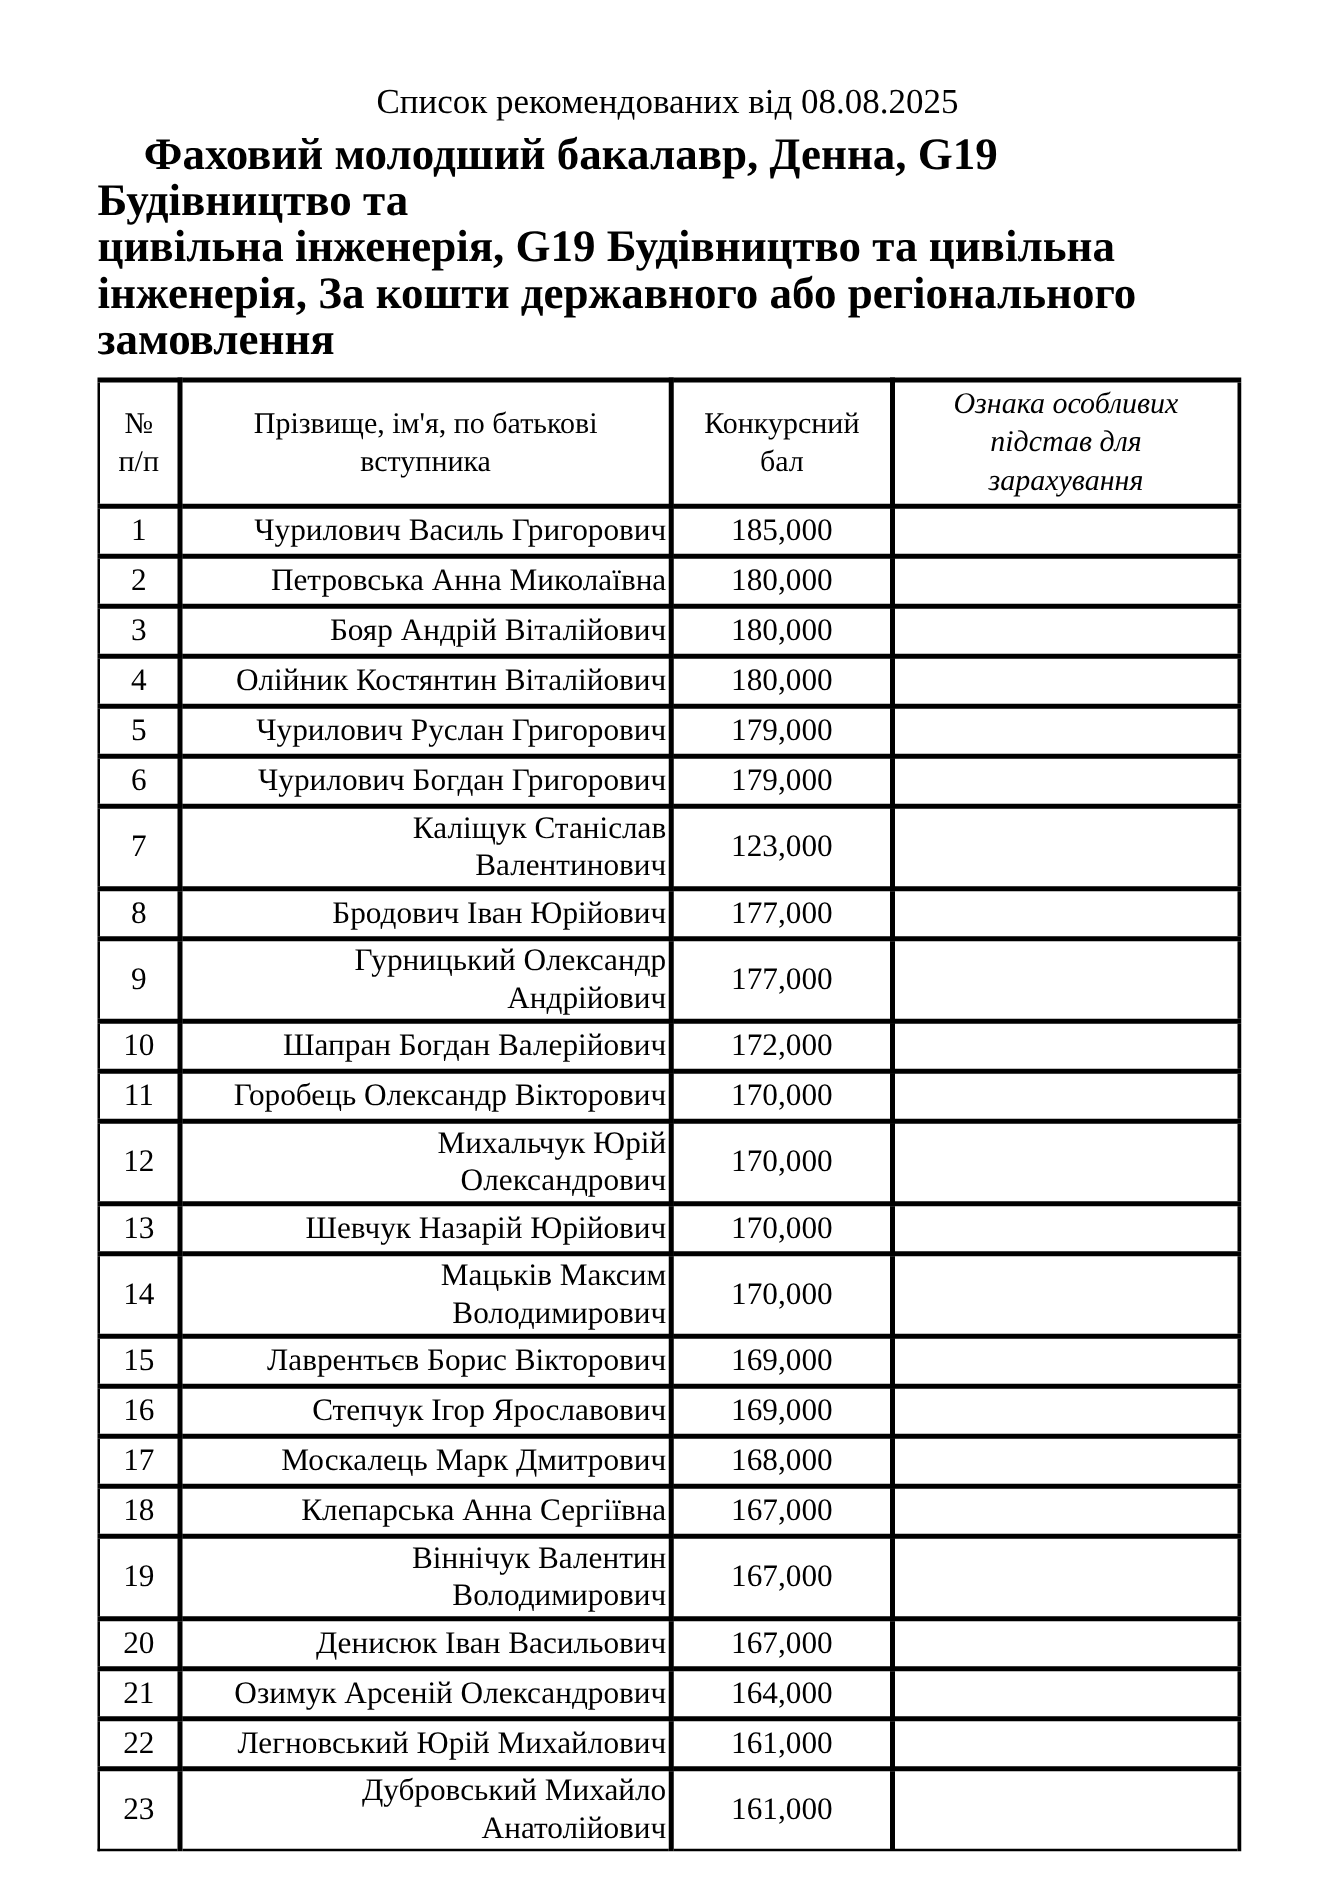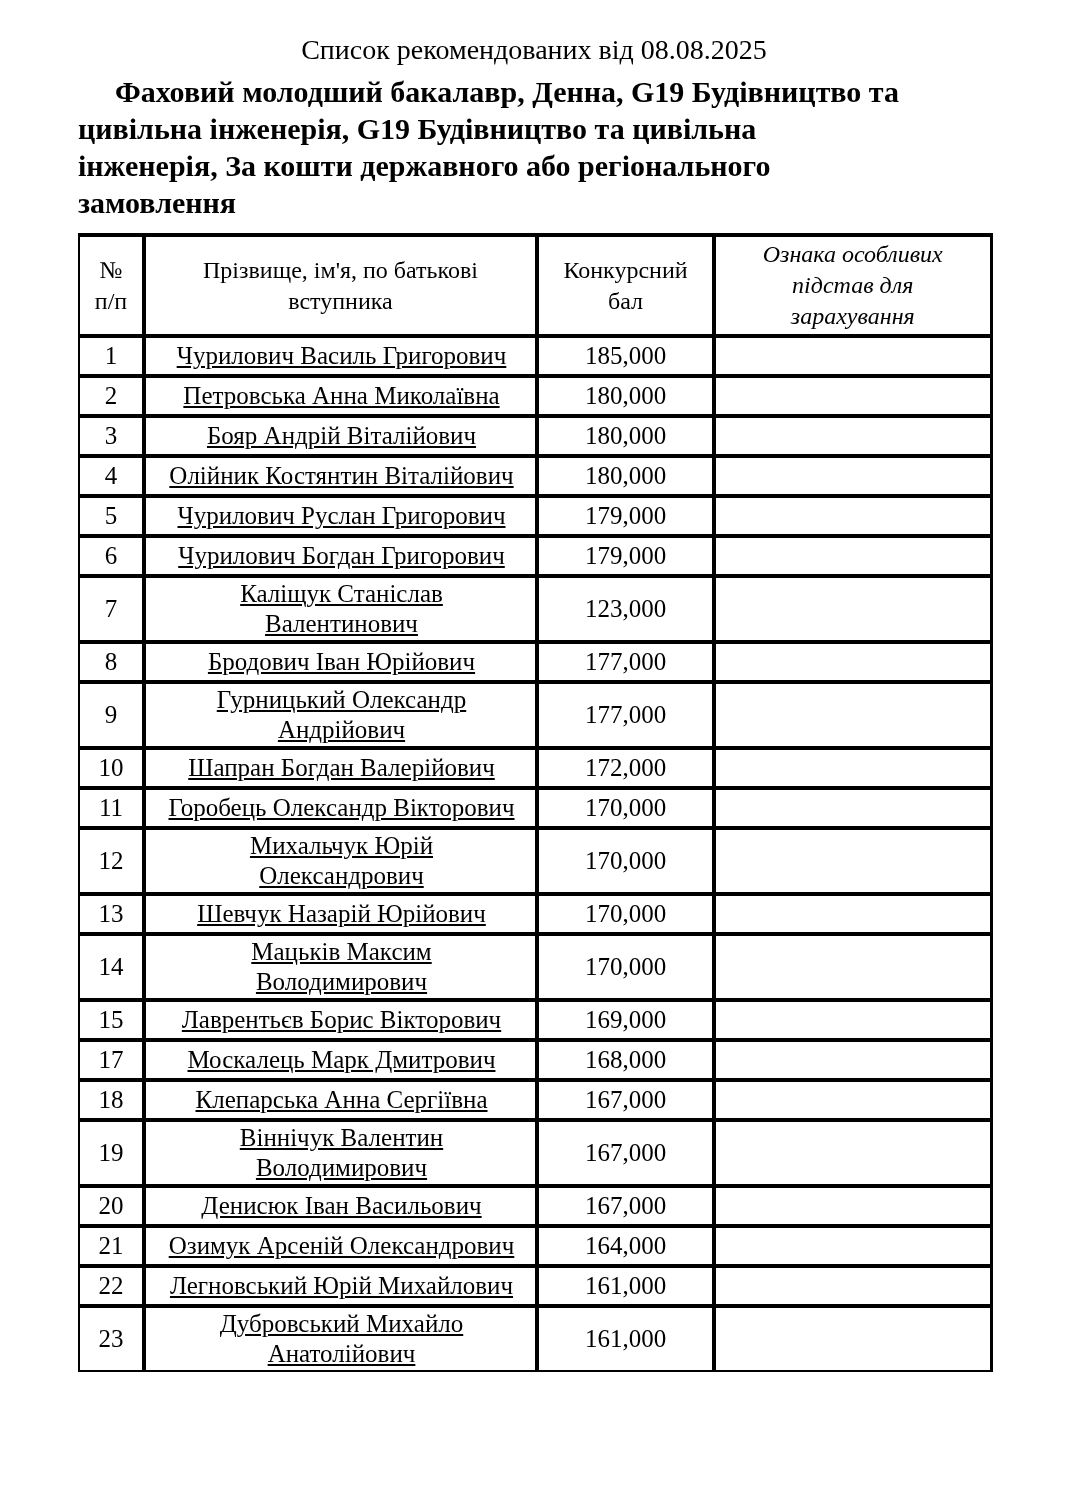--- a/index.html
+++ b/index.html
@@ -5,30 +5,30 @@
   * { margin: 0; padding: 0; box-sizing: border-box; }
   html, body { background: #ffffff; }
   body {
     width: 1068px;
     height: 1510px;
     color: #000000;
     font-family: "Liberation Serif", "DejaVu Serif", serif;
     position: relative;
     overflow: hidden;
   }
-  .page { padding: 32px 78px 0 78px; }
+  .page { padding: 64px 78px 0 78px; }
 
   .doc-title {
     font-size: 28px;
     font-weight: normal;
     text-align: center;
     line-height: 36px;
   }
   .doc-subtitle {
-    font-size: 30px;
+    font-size: 36px;
     font-weight: bold;
     line-height: 37px;
     white-space: pre-line;
     text-indent: 37px;
     margin-top: 5px;
     margin-bottom: 12px;
     width: 912px;
   }
 
   table.reco-table {
@@ -61,21 +61,21 @@
     line-height: 30px;
     height: 40px;
     padding: 1px 2px;
   }
   .col-num     { width: 65px; }
   .col-name    { width: 393px; }
   .col-score   { width: 177px; }
   .col-special { width: 277px; }
 
   td.cell-num   { text-align: center; }
-  td.cell-name  { text-align: center; padding-left: 4px; text-decoration: underline; }
+  td.cell-name  { text-align: right; padding-left: 4px; }
   td.cell-score { text-align: center; }
   td.cell-special { text-align: center; }
 </style>
 </head>
 <body>
 
 <div class="page">
 
   <div class="doc-title">Список рекомендованих від 08.08.2025</div>
 
@@ -207,20 +207,26 @@
     <td class="cell-special"></td>
   </tr>
 
   <tr>
     <td class="cell-num">15</td>
     <td class="cell-name">Лаврентьєв Борис Вікторович</td>
     <td class="cell-score">169,000</td>
     <td class="cell-special"></td>
   </tr>
 
+  <tr>
+    <td class="cell-num">16</td>
+    <td class="cell-name">Степчук Ігор Ярославович</td>
+    <td class="cell-score">169,000</td>
+    <td class="cell-special"></td>
+  </tr>
 
   <tr>
     <td class="cell-num">17</td>
     <td class="cell-name">Москалець Марк Дмитрович</td>
     <td class="cell-score">168,000</td>
     <td class="cell-special"></td>
   </tr>
 
   <tr>
     <td class="cell-num">18</td>

